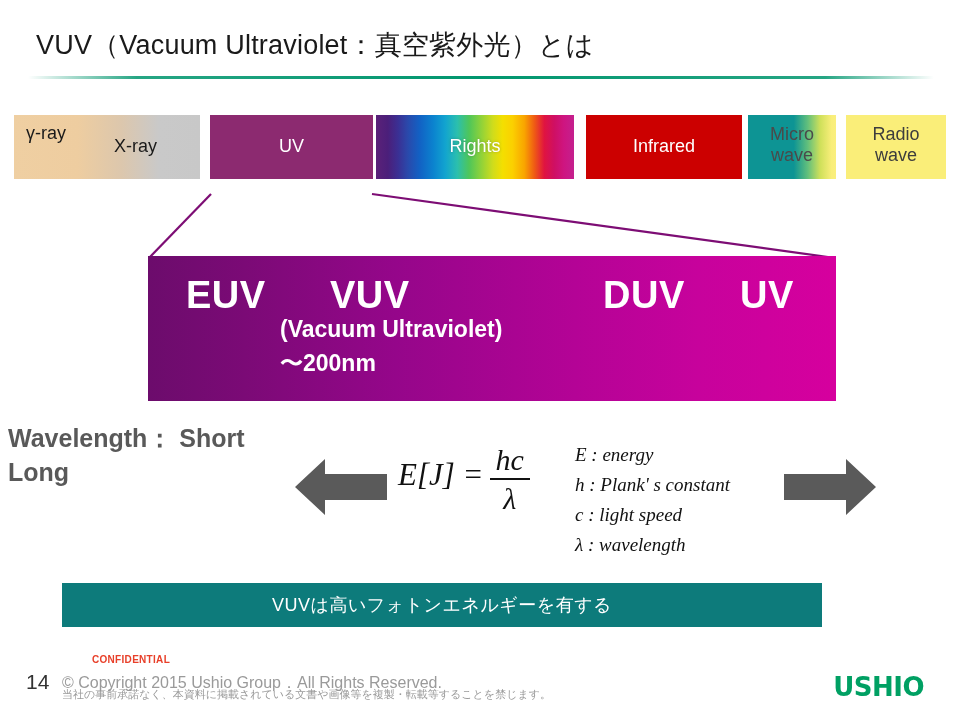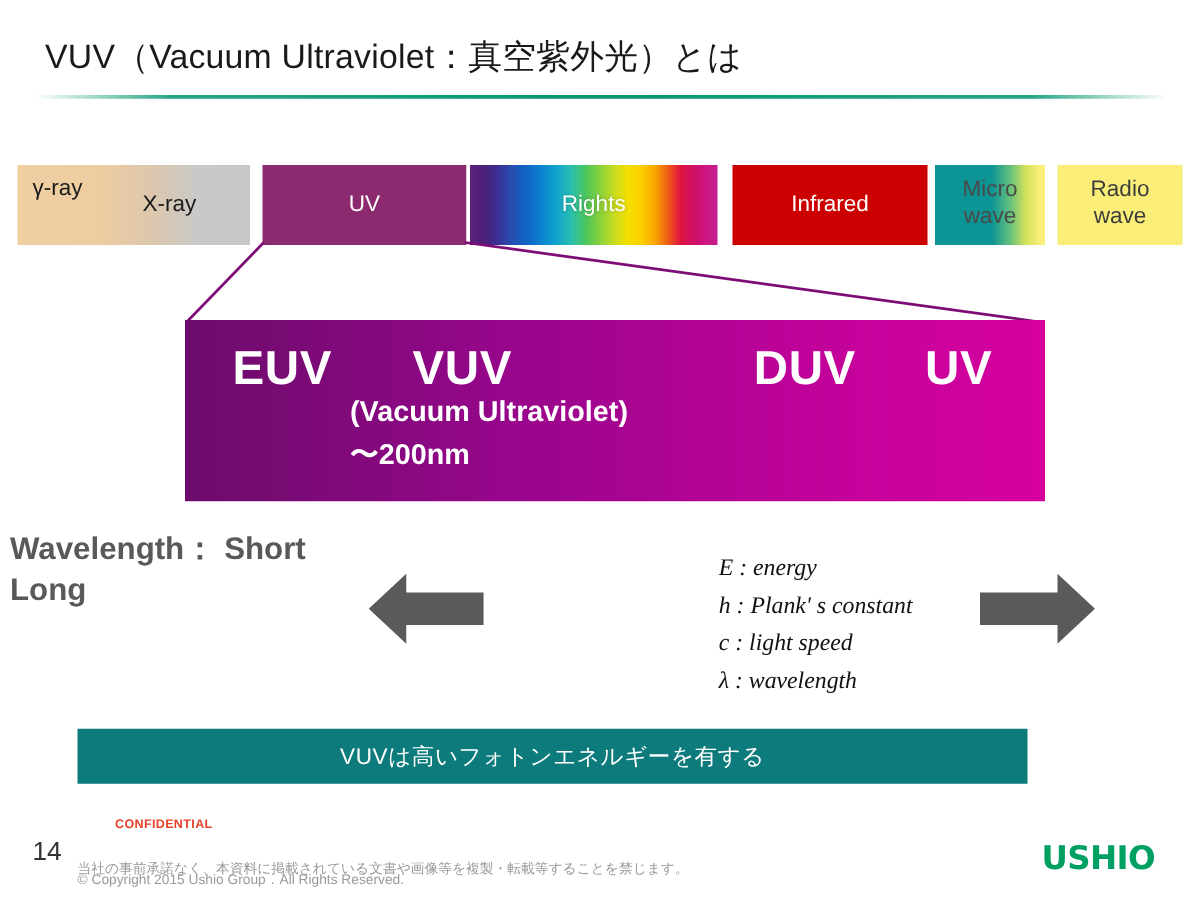--- a/index.html
+++ b/index.html
@@ -42,21 +42,21 @@
       rgba(0,150,110,0.85) 12%,
       rgba(0,150,110,1) 50%,
       rgba(0,150,110,0.85) 88%,
       rgba(255,255,255,1) 100%);
     border-radius: 2px;
   }
 
   
   .spectrum {
     position: absolute;
-    left: 0; top: 132px;
+    left: 0; top: 115px;
     width: 960px; height: 78px;
   }
   .seg {
     position: absolute;
     top: 0;
     height: 64px;
     box-sizing: border-box;
   }
   .seg-label {
     position: absolute;
@@ -230,22 +230,22 @@
     position: absolute;
     left: 62px; top: 654px;
     font-size: 10px;
     font-weight: bold;
     color: #e8402a;
     letter-spacing: 0.3px;
     margin-left: 30px;
   }
   .copyright1 {
     position: absolute;
-    left: 62px; top: 696px;
-    font-size: 11px;
+    left: 62px; top: 673px;
+    font-size: 16px;
     color: #9a9a9a;
     white-space: nowrap;
   }
   .copyright2 {
     position: absolute;
     left: 62px; top: 687px;
     font-size: 11px;
     color: #9a9a9a;
     white-space: nowrap;
   }
@@ -319,20 +319,23 @@
   <div class="wl-line2">Long</div>
 
   <svg class="arrow arrow-left" viewBox="0 0 92 56">
     <polygon points="0,28 30,0 30,15 92,15 92,41 30,41 30,56" fill="#5a5a5a"></polygon>
   </svg>
 
   <svg class="arrow arrow-right" viewBox="0 0 92 56">
     <polygon points="92,28 62,0 62,15 0,15 0,41 62,41 62,56" fill="#5a5a5a"></polygon>
   </svg>
 
+  <div class="formula">
+    <span class="lhs">E[J] =</span><span class="frac"><span class="num">hc</span><span class="bar"></span><span class="den">λ</span></span>
+  </div>
 
   <div class="legend">
     <div>E : energy</div>
     <div>h : Plank' s  constant</div>
     <div>c : light speed</div>
     <div>λ : wavelength</div>
   </div>
 
   <div class="banner">
     <div class="banner-text">VUVは高いフォトンエネルギーを有する</div>

